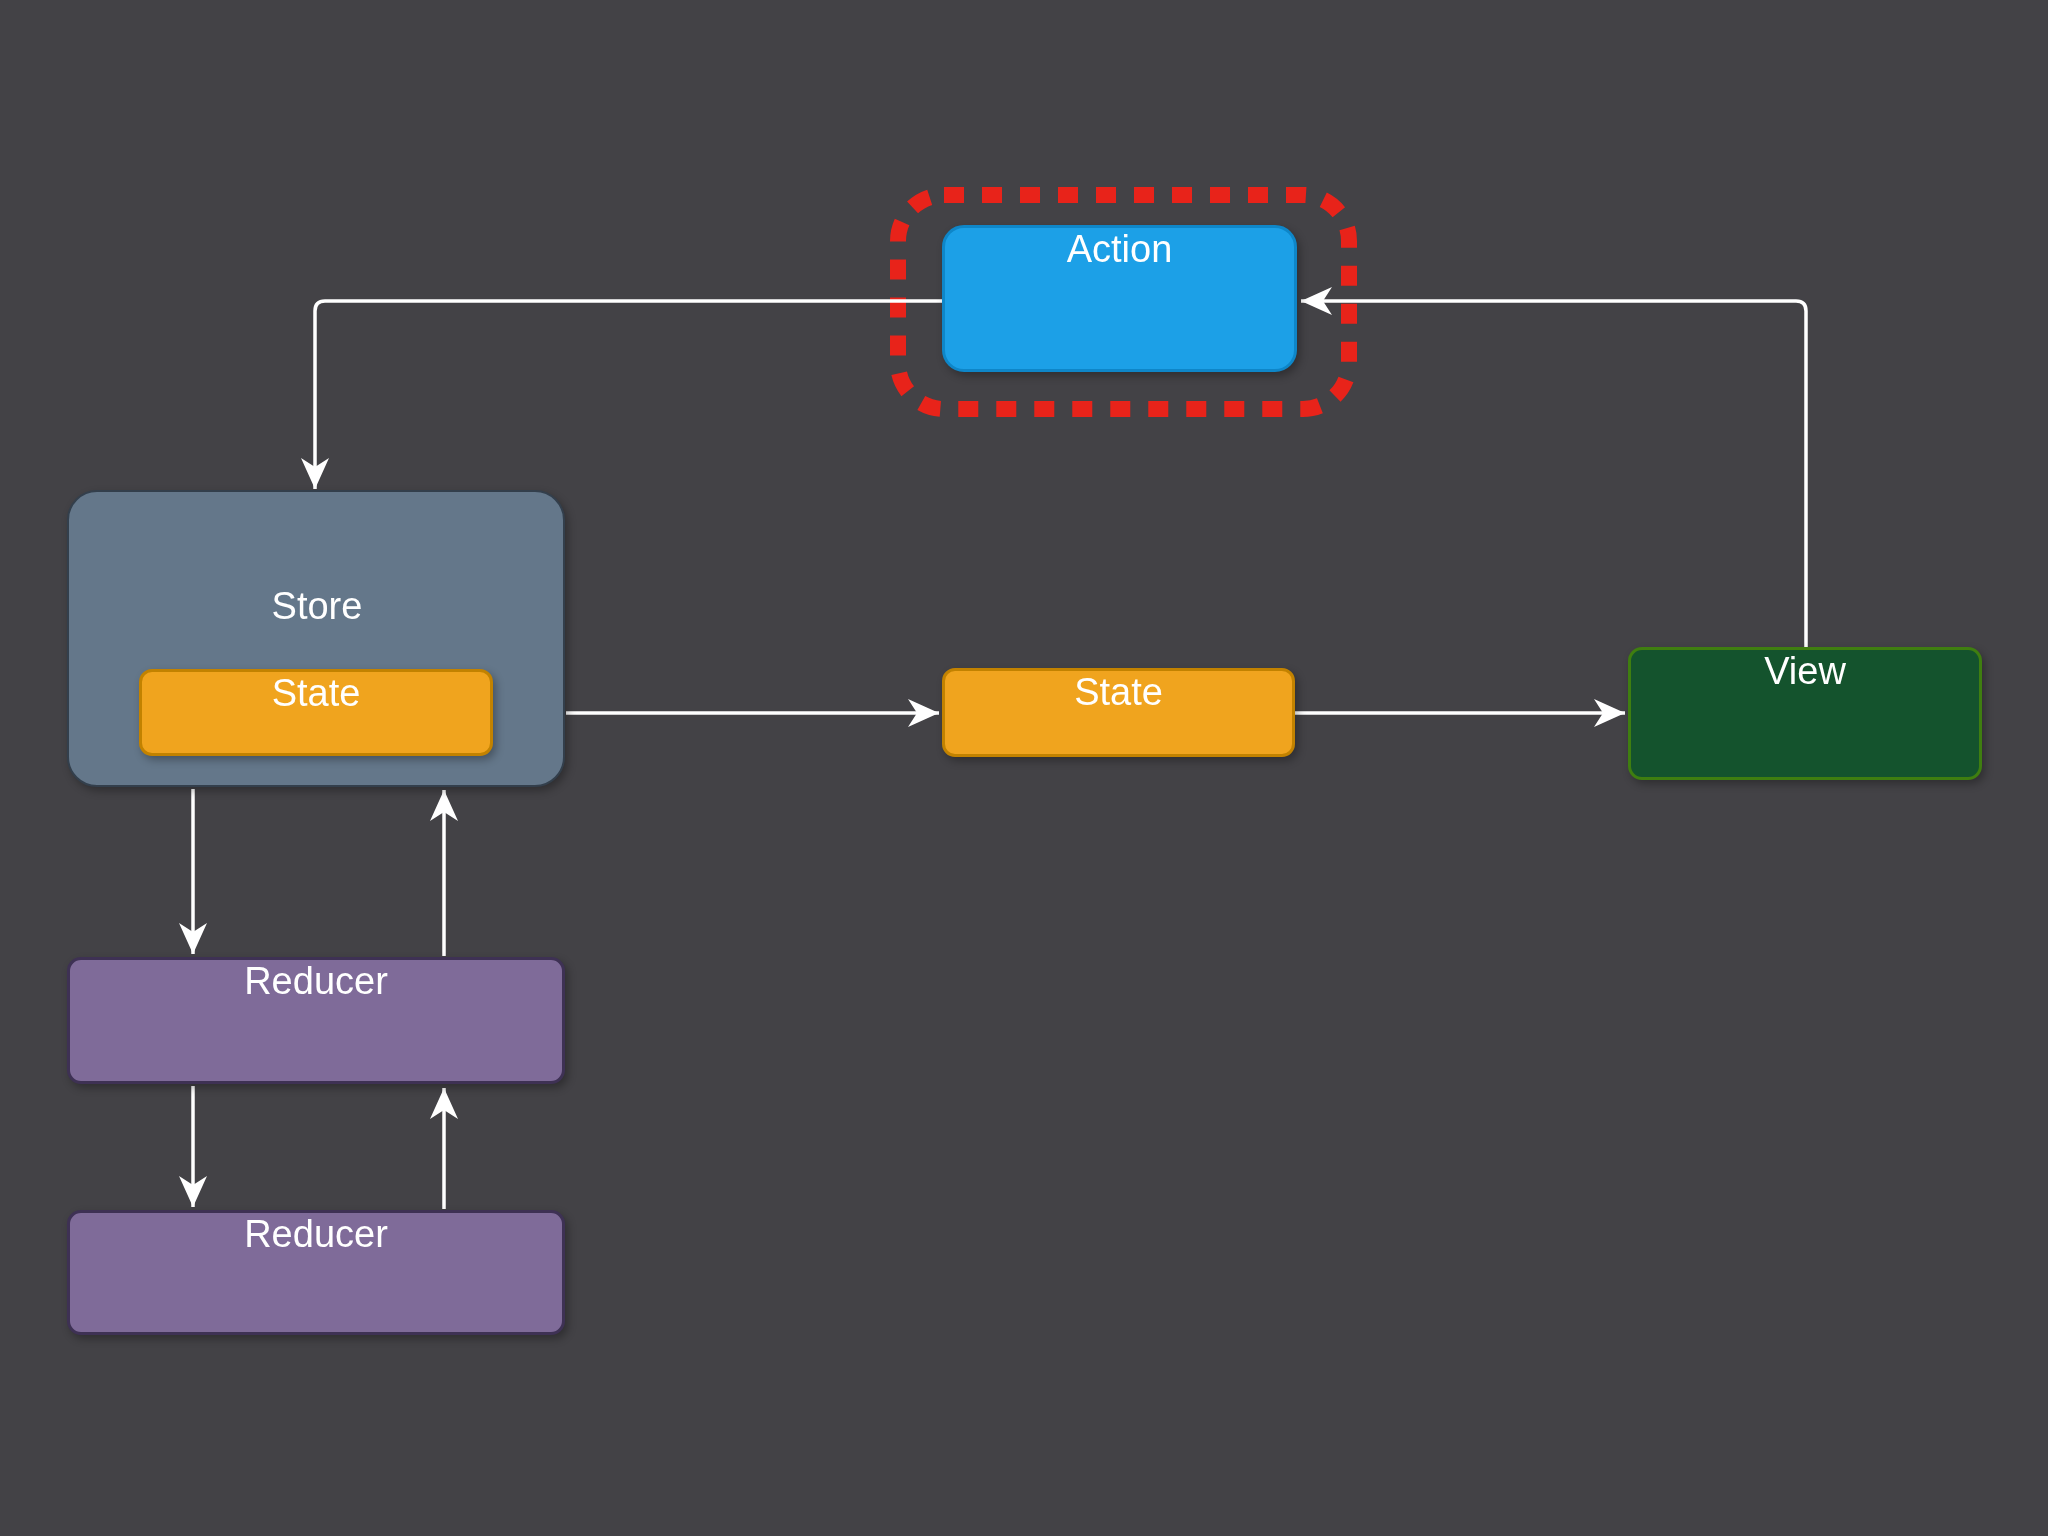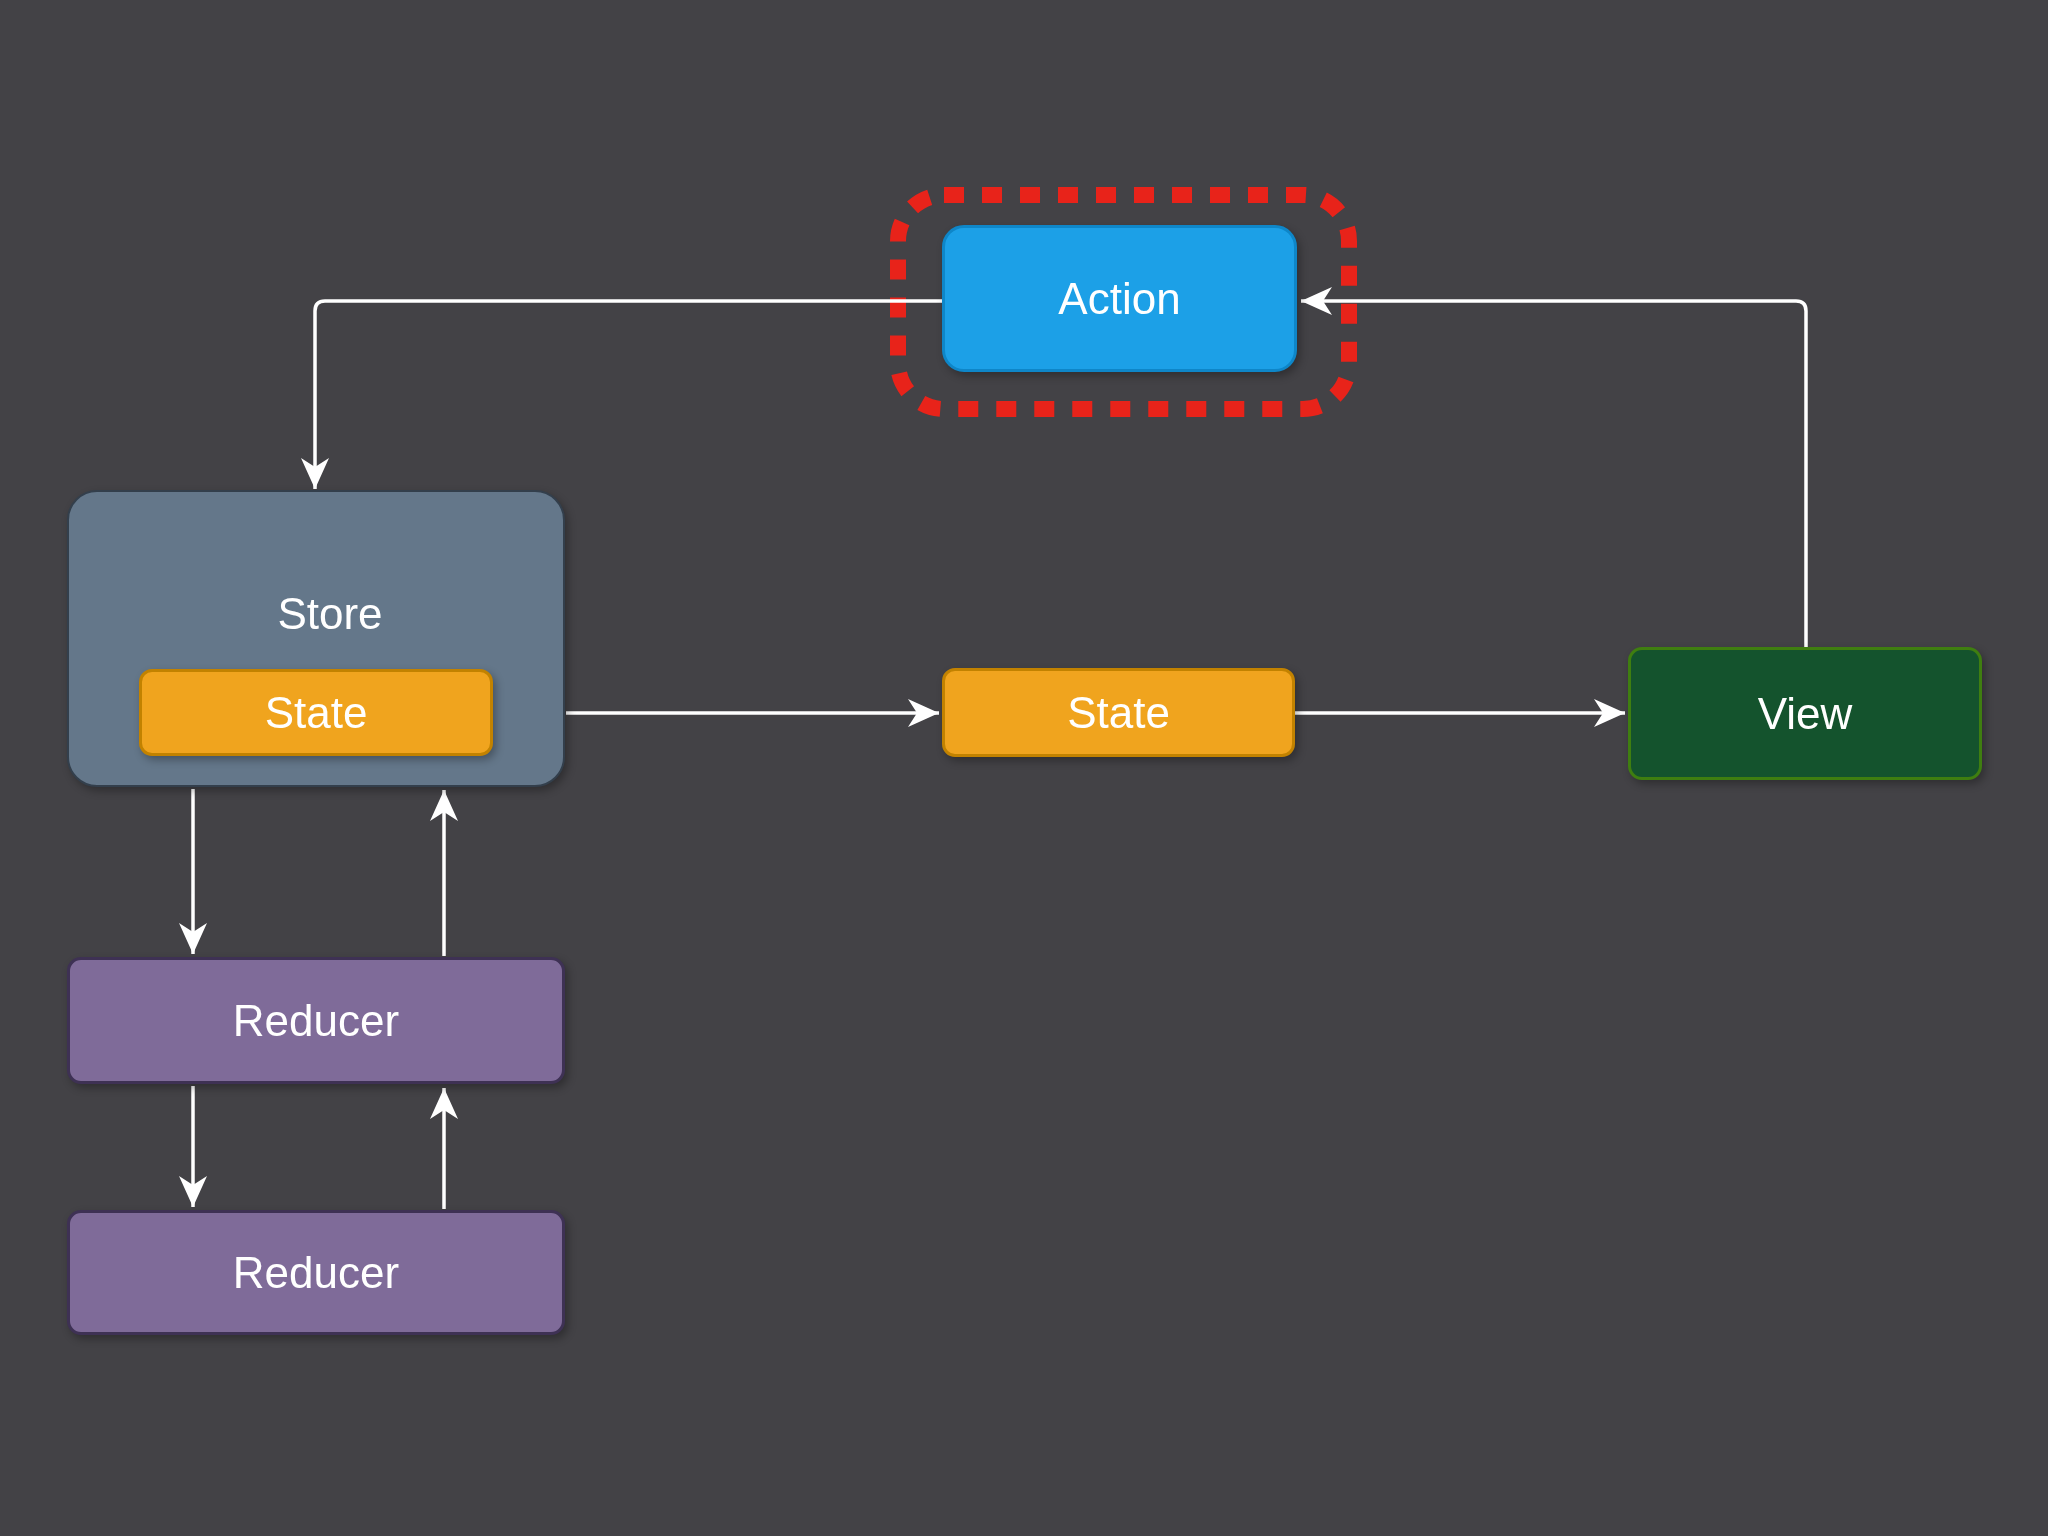--- a/index.html
+++ b/index.html
@@ -30,24 +30,24 @@
   .highlight-rect {
     fill: none;
     stroke: #E8231A;
     stroke-width: 16;
     stroke-dasharray: 20 18;
   }
   .node {
     position: absolute;
     box-sizing: border-box;
     display: flex;
-    align-items: center;
+    align-items: flex-start;
     justify-content: center;
     color: #ffffff;
-    font-size: 44px;
+    font-size: 38px;
     font-weight: 400;
     box-shadow: 3px 4px 9px rgba(0,0,0,0.30);
   }
   .label { white-space: nowrap; }
 
   .node-action {
     left: 942px; top: 225px;
     width: 355px; height: 147px;
     background: #1CA0E7;
     border: 3px solid #0E86C8;
@@ -56,25 +56,24 @@
   .node-store {
     left: 67px; top: 490px;
     width: 498px; height: 297px;
     background: #64778A;
     border: 2px solid #333F4C;
     border-radius: 30px;
     display: block;
   }
   .store-title {
     position: absolute;
-    left: 14px; top: 91px;
+    left: 1px; top: 91px;
     width: 100%;
     text-align: center;
     line-height: 46px;
-    margin-top: 8px;
   }
   .node-store-state {
     left: 70px; top: 177px;
     width: 354px; height: 87px;
     background: #F0A41E;
     border: 3px solid #C28200;
     border-radius: 13px;
   }
   .node-state {
     left: 942px; top: 668px;

